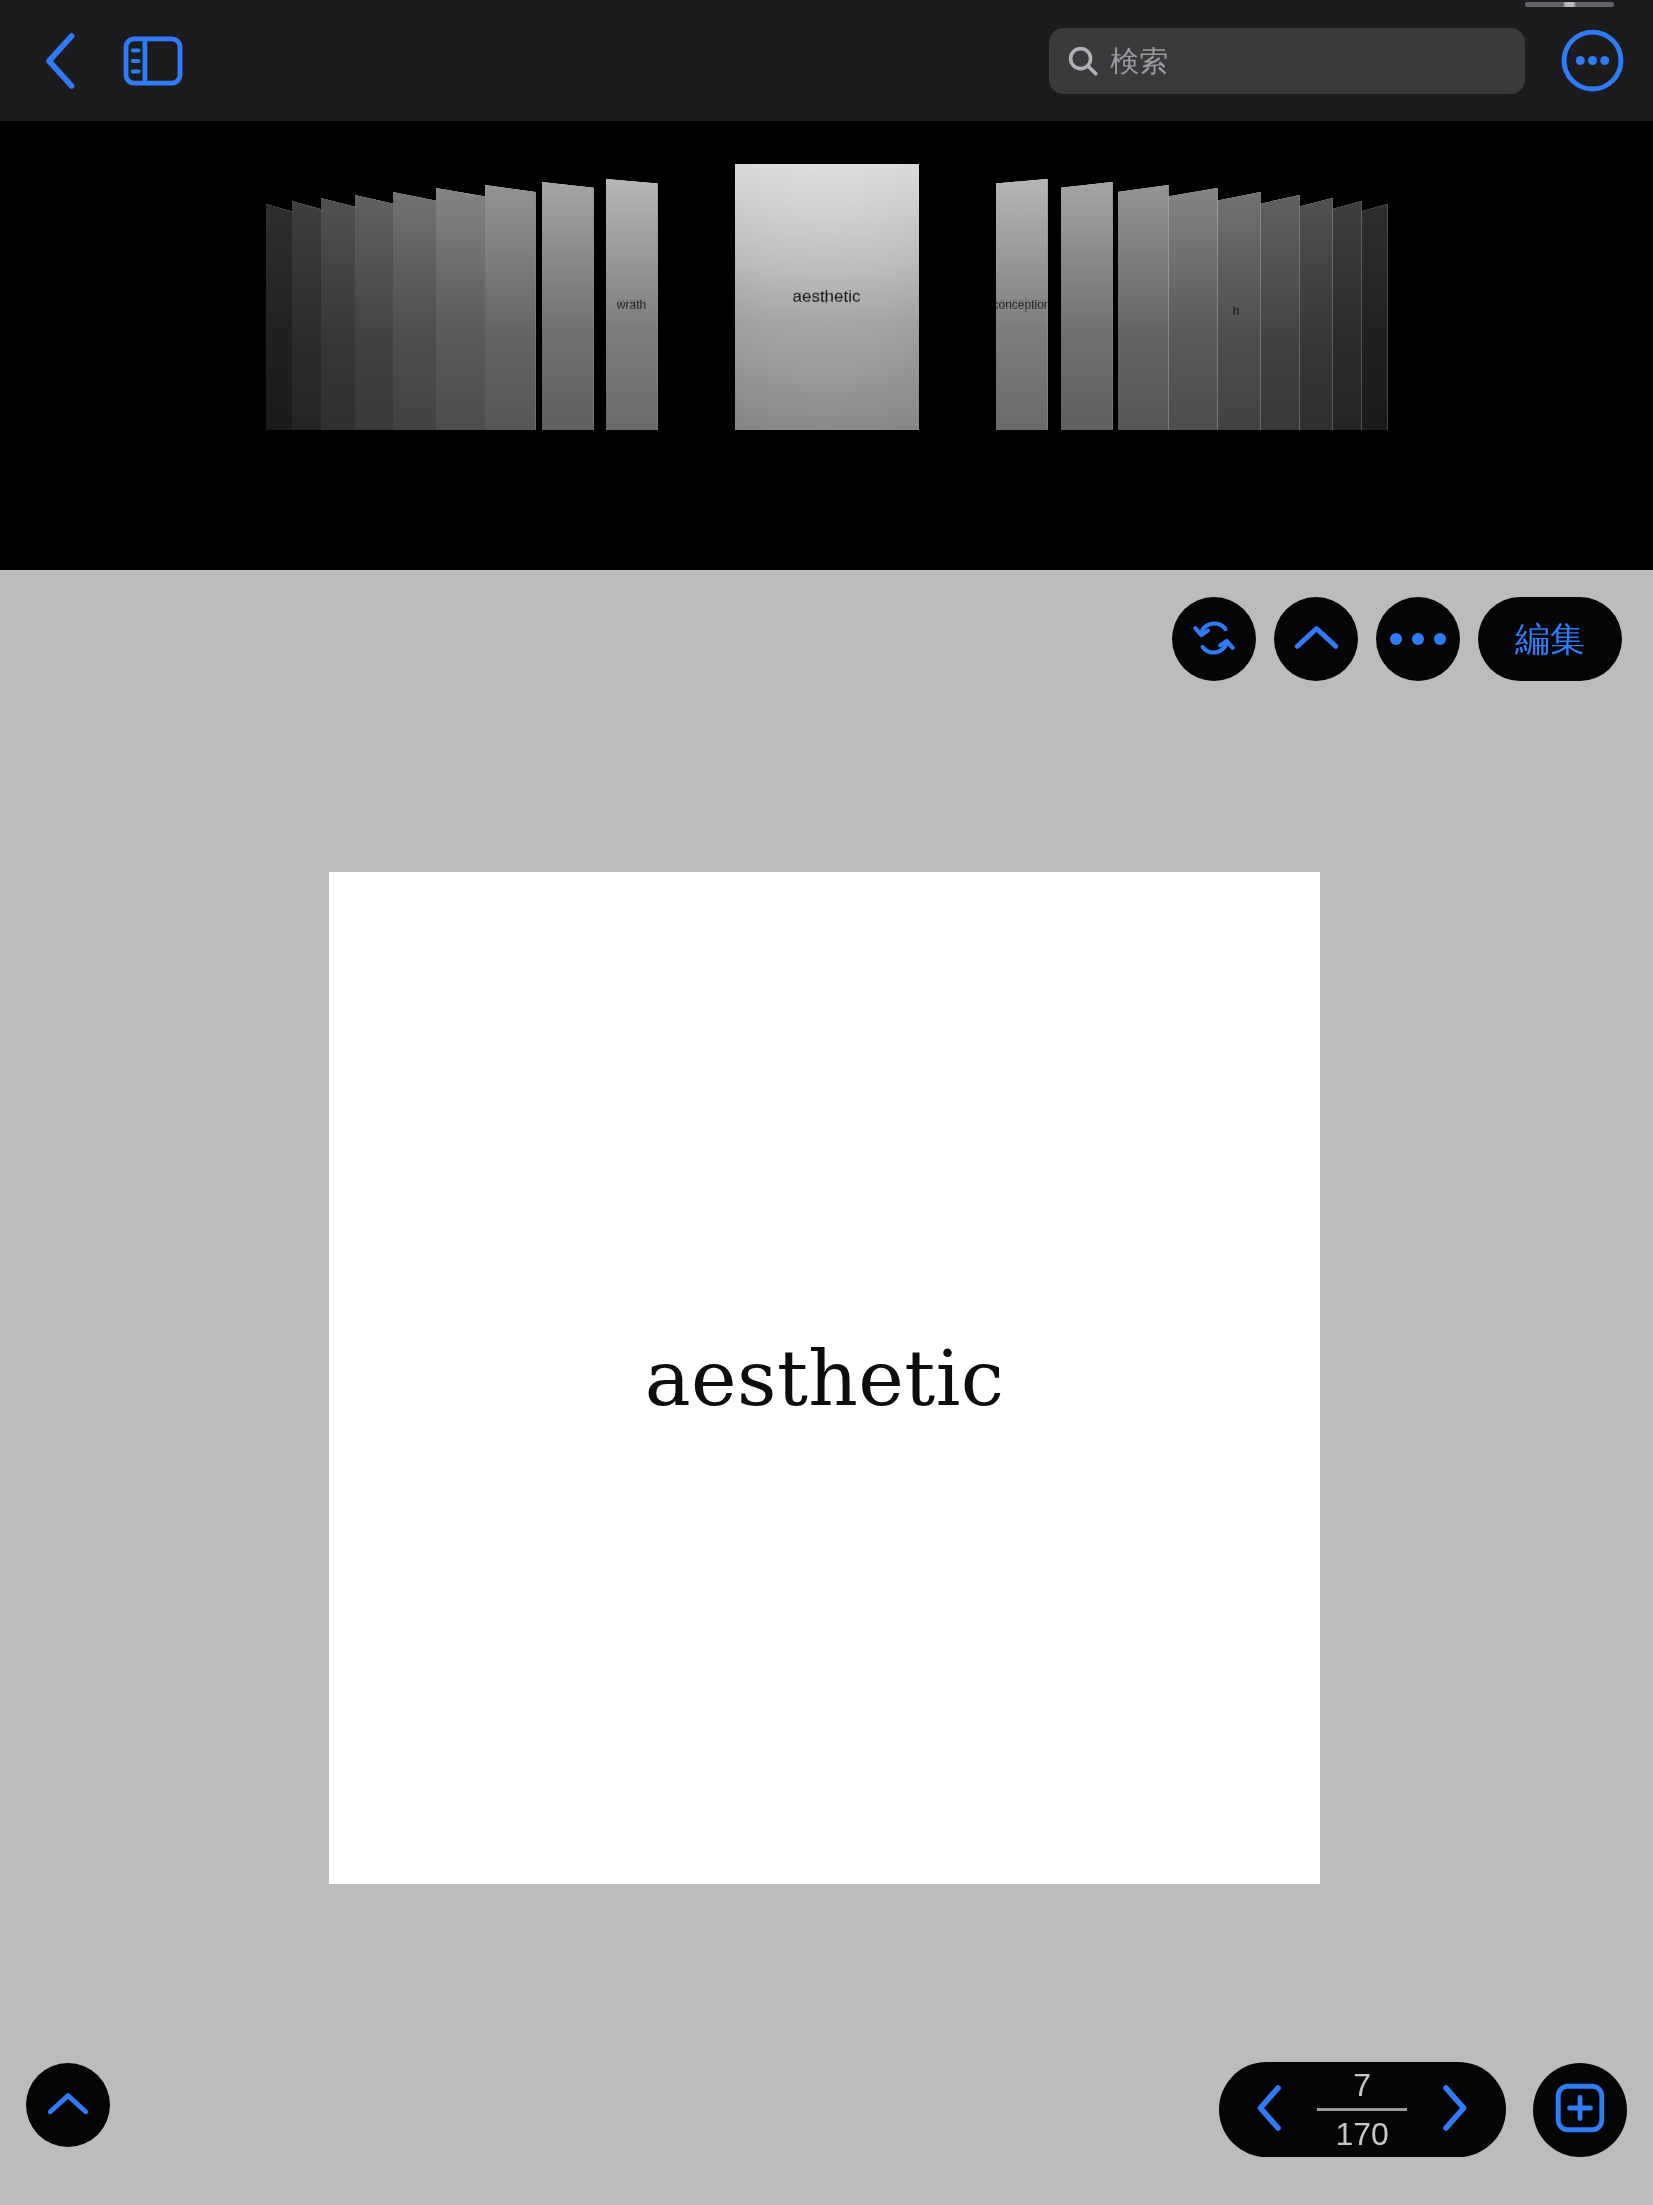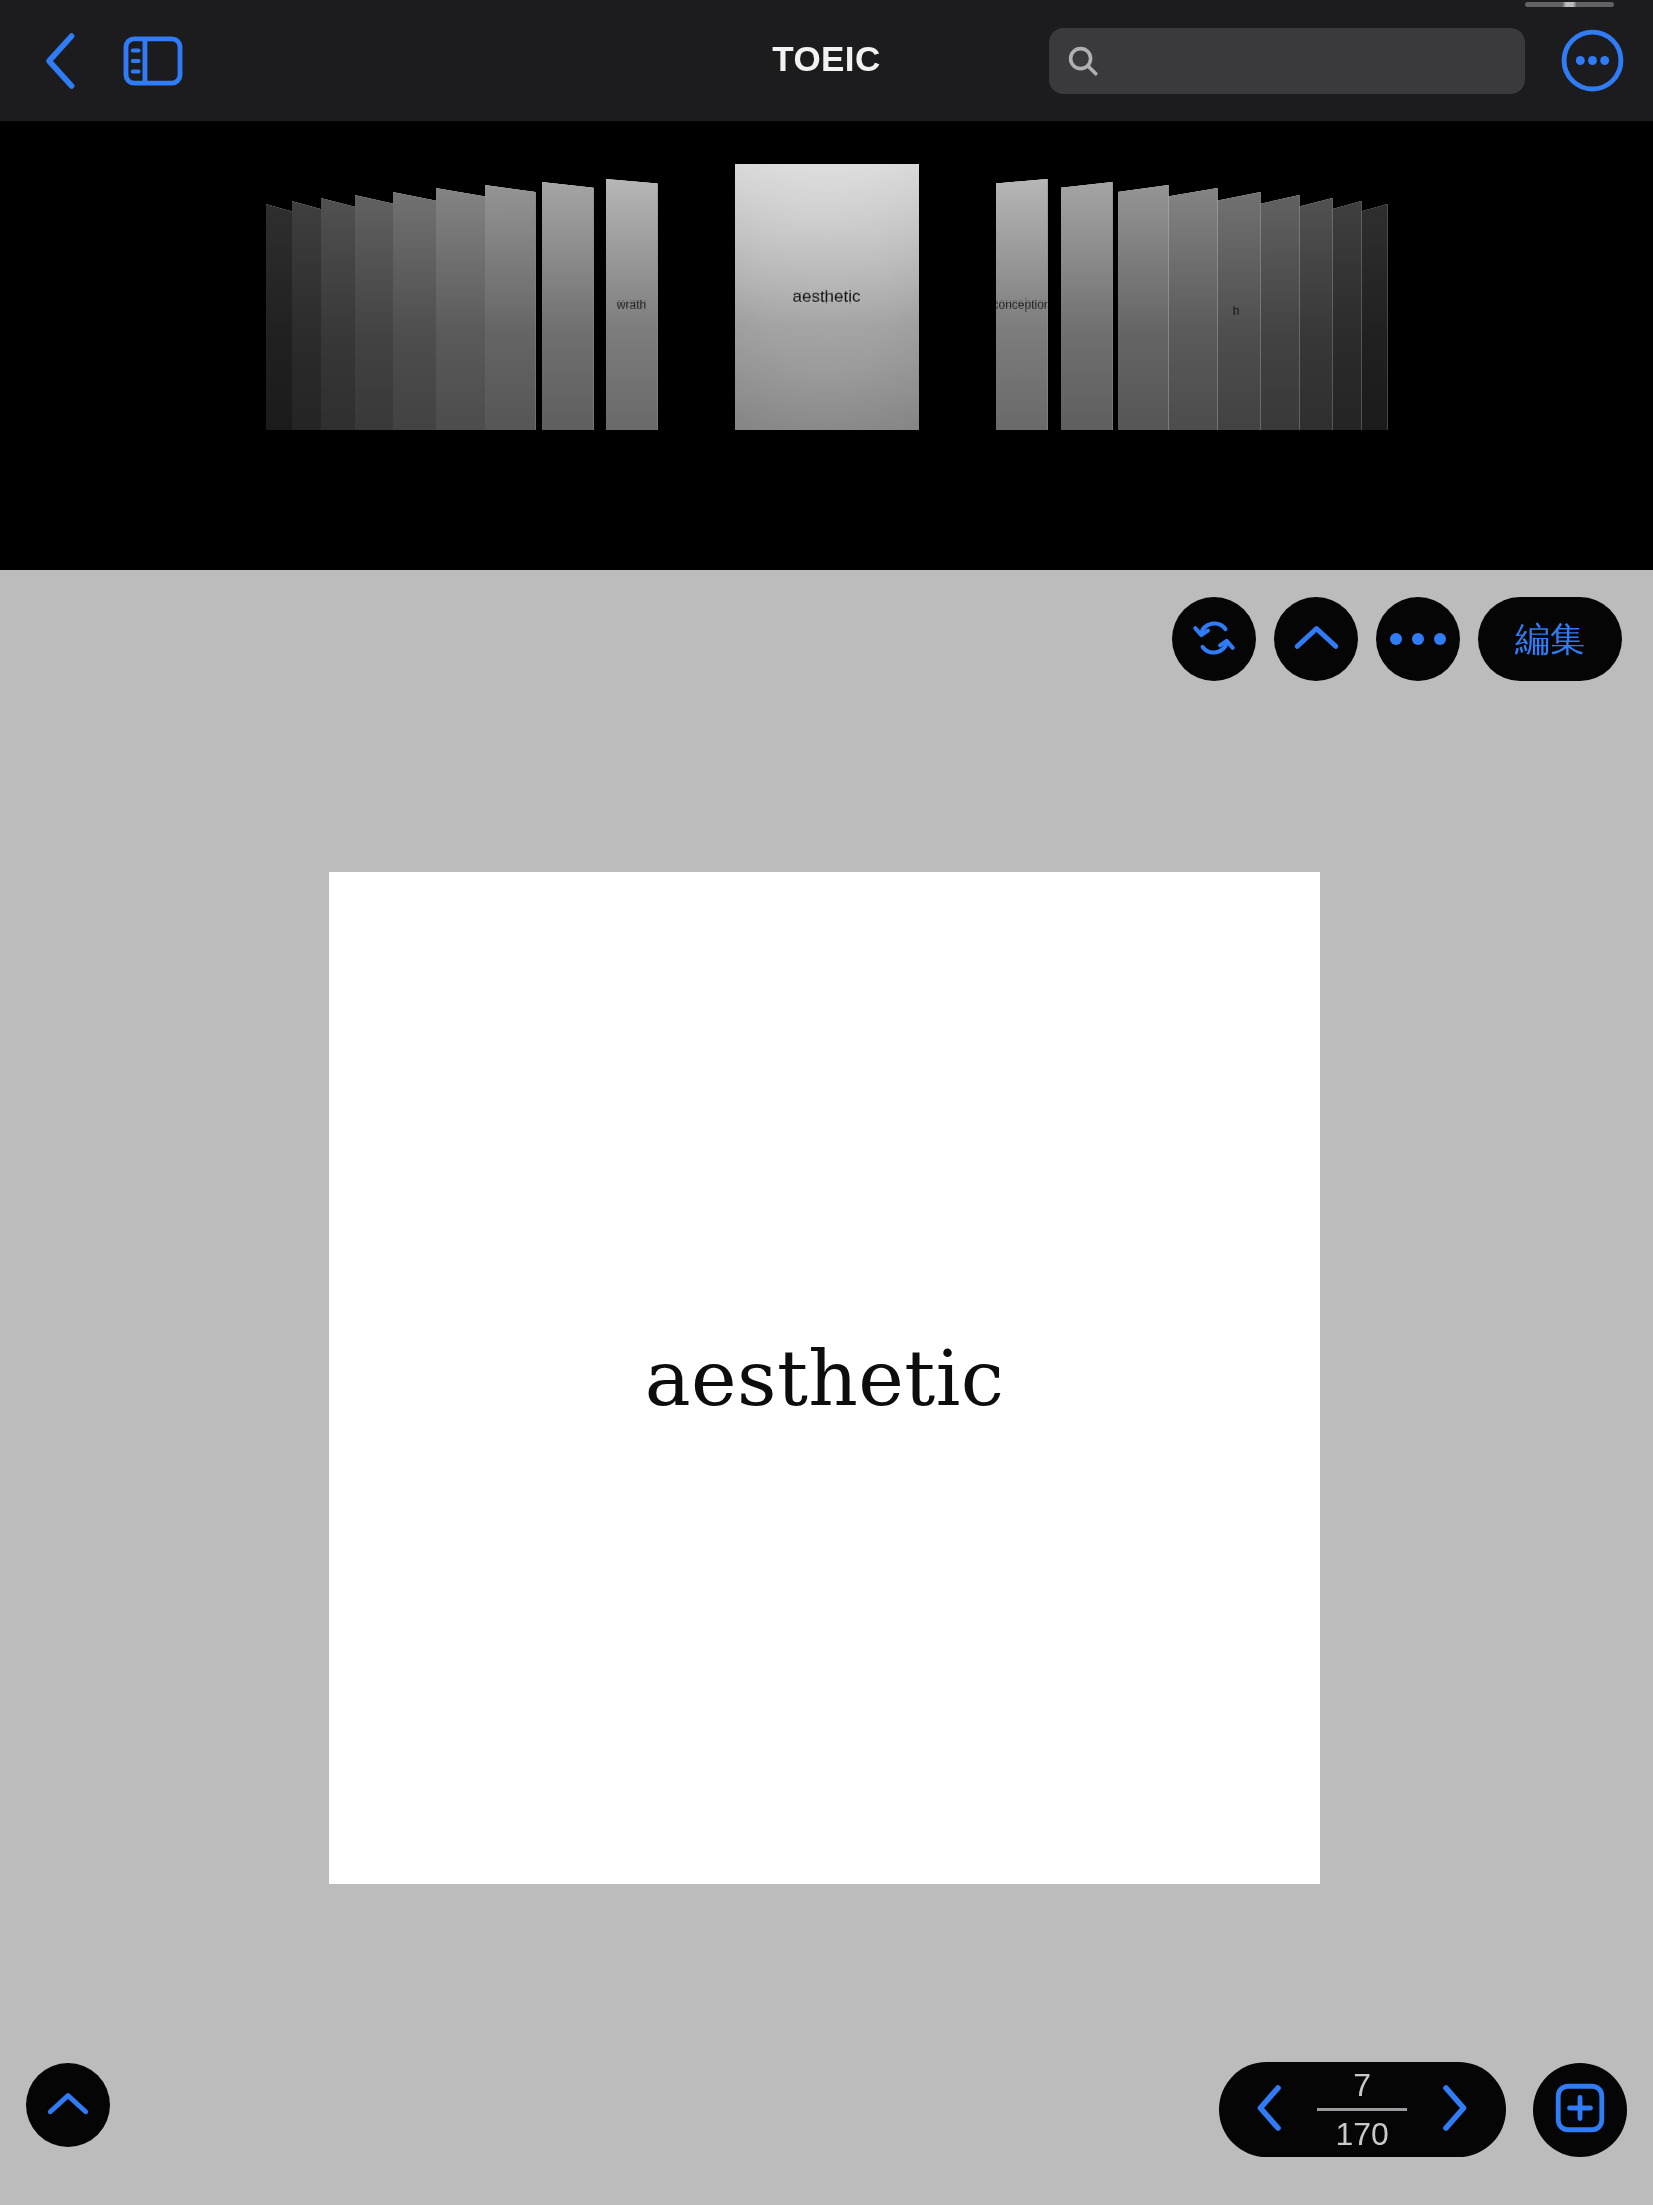--- a/index.html
+++ b/index.html
@@ -344,29 +344,29 @@
         <svg width="60" height="50" viewBox="0 0 74 62" fill="none">
           <rect x="3.5" y="3.5" width="67" height="55" rx="10" stroke="#2f7cf6" stroke-width="6"></rect>
           <line x1="27" y1="3.5" x2="27" y2="58.5" stroke="#2f7cf6" stroke-width="6"></line>
           <line x1="12" y1="18" x2="19" y2="18" stroke="#2f7cf6" stroke-width="5" stroke-linecap="round"></line>
           <line x1="12" y1="31" x2="19" y2="31" stroke="#2f7cf6" stroke-width="5" stroke-linecap="round"></line>
           <line x1="12" y1="44" x2="19" y2="44" stroke="#2f7cf6" stroke-width="5" stroke-linecap="round"></line>
         </svg>
       </span>
     </div>
 
-    <div class="nav-title">TOEIC</div>
 
     <div class="nav-search">
       <span class="magnifier">
         <svg width="32" height="32" viewBox="0 0 40 40" fill="none">
           <circle cx="17" cy="17" r="12.5" stroke="#b0b0b4" stroke-width="4.5"></circle>
           <line x1="26.5" y1="26.5" x2="36" y2="36" stroke="#b0b0b4" stroke-width="4.5" stroke-linecap="round"></line>
         </svg>
       </span>
+      <input class="nav-search-input" type="text" placeholder="検索" style="">
     </div>
 
     <div class="nav-more">
       <span>
         <svg width="65" height="65" viewBox="0 0 80 80" fill="none">
           <circle cx="40" cy="40" r="35" stroke="#2f7cf6" stroke-width="6"></circle>
           <circle cx="25" cy="40" r="5.5" fill="#2f7cf6"></circle>
           <circle cx="40" cy="40" r="5.5" fill="#2f7cf6"></circle>
           <circle cx="55" cy="40" r="5.5" fill="#2f7cf6"></circle>
         </svg>

